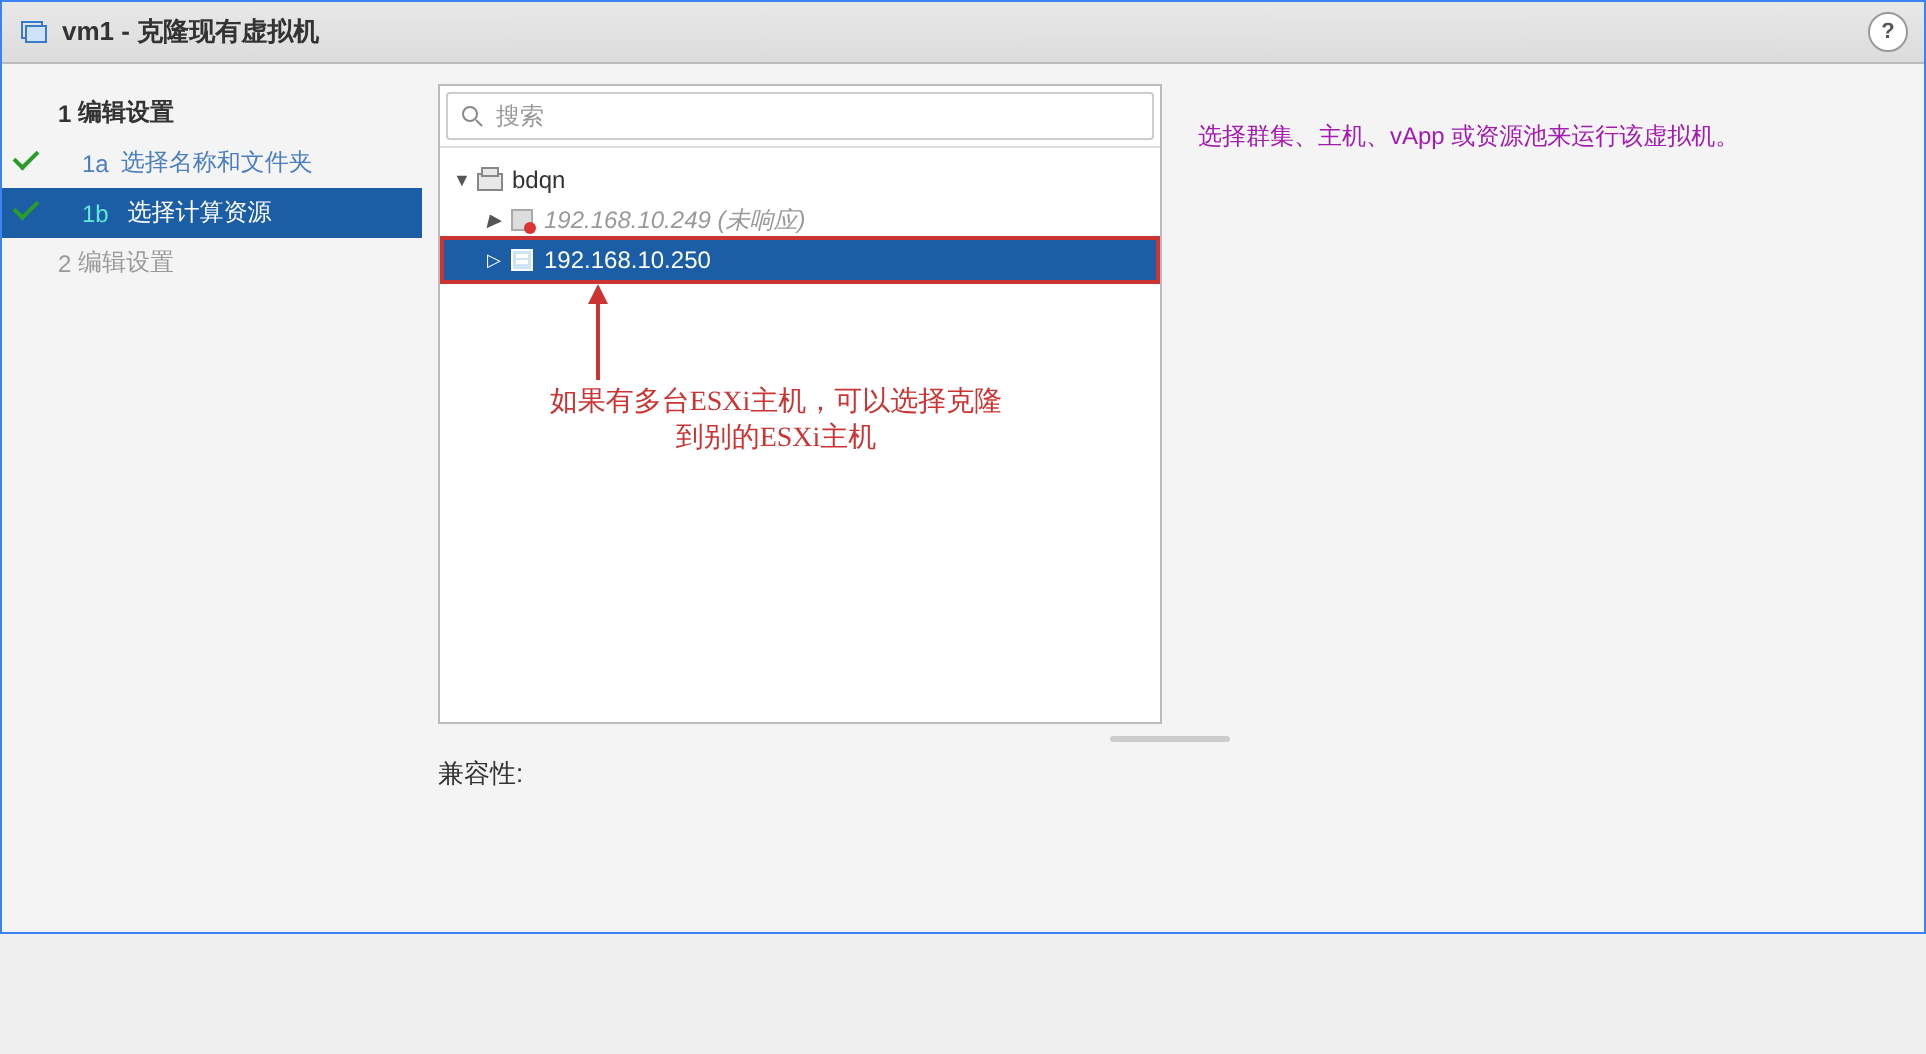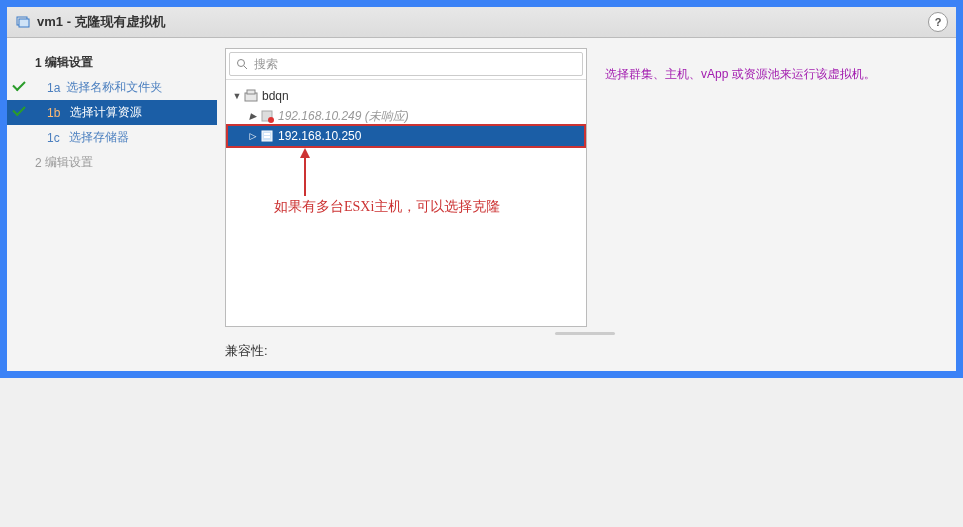--- a/index.html
+++ b/index.html
@@ -1,29 +1,29 @@
 <!DOCTYPE html>
 <html><head>
 <meta charset="utf-8">
 <style>
 html,body{margin:0;padding:0;font-family:Arial,"Microsoft YaHei",sans-serif;font-size:12px;color:#333;background:#f0f0f0}
-.window{width:963px;height:378px;background:#f4f4f4;position:relative;box-sizing:border-box;border:7px solid #3b82f6;overflow:hidden}
+.window{width:963px;height:467px;background:#f4f4f4;position:relative;box-sizing:border-box;border:1px solid #3b82f6;overflow:hidden}
 .titlebar{height:30px;background:linear-gradient(#e8e8e8,#dcdcdc);border-bottom:1px solid #bbb;display:flex;align-items:center;padding:0 8px;font-weight:bold;font-size:13px}
 .titlebar .spacer{flex:1}
 .title-icon{width:16px;height:16px;margin-right:6px;display:inline-flex;align-items:center;justify-content:center}
 .help-btn{width:18px;height:18px;border:1px solid #999;border-radius:50%;display:flex;align-items:center;justify-content:center;background:#fff;font-size:11px;color:#555;margin-left:4px}
 .body{display:flex;height:calc(100% - 30px)}
 .sidebar{width:210px;padding:12px 0 0 0;box-sizing:border-box}
 .step{padding:4px 0 4px 20px;display:flex;align-items:center;font-size:12px;position:relative}
 .step.section{font-weight:bold;color:#333;padding-left:28px}
 .step.sub{padding-left:40px;color:#4b7fbf}
 .step.sub.done{color:#4b7fbf}
 .step.sub .num{margin-right:6px}
 .step.active{background:#1b5ea6;color:#fff;border-radius:0}
-.step.active .num{color:#fdba74}
+.step.active .num{color:#5eead4}
 .step.check::before{content:"";position:absolute;left:6px;top:6px;width:10px;height:5px;border-left:2px solid #2a9c2a;border-bottom:2px solid #2a9c2a;transform:rotate(-45deg)}
 .step.dim{color:#999}
 .main{flex:1;padding:10px 12px 10px 8px;display:flex;flex-direction:column;gap:4px}
 .panel-top{display:flex;gap:10px;height:320px}
 .tree-panel{flex:0 0 360px;border:1px solid #bbb;background:#fff;display:flex;flex-direction:column}
 .search-row{border-bottom:1px solid #ddd;padding:3px;display:flex}
 .search-box{flex:1;height:22px;border:1px solid #ccc;border-radius:2px;display:flex;align-items:center;padding:0 6px;color:#999;background:#fff}
 .search-box .mag{width:12px;height:12px;margin-right:6px;display:inline-flex}
 .tree{flex:1;padding:6px 2px;font-size:12px;position:relative}
 .tree-row{display:flex;align-items:center;height:20px;padding-left:4px}
@@ -63,23 +63,20 @@
     <div class="sidebar">
       <div class="step section">
         <span class="num">1</span>&nbsp;<span>编辑设置</span>
       </div>
       <div class="step sub done check">
         <span class="num">1a</span>
           <span>选择名称和文件夹</span>
       </div>
       <div class="step sub active check">
         <span class="num">1b</span>&nbsp;<span>选择计算资源</span>
-      </div>
-      <div class="step sub">
-        <span class="num">1c</span>&nbsp;<span>选择存储器</span>
       </div>
       <div class="step section dim" style="font-weight:normal">
         <span class="num">2</span>&nbsp;<span>编辑设置</span>
       </div>
     </div>
 
     <div class="main">
       <div class="panel-top">
         <div class="tree-panel">
           <div class="search-row">
@@ -123,22 +120,23 @@
                     <rect x="4" y="7" width="6" height="2" fill="#fff"></rect>
                   </svg>
               </span>
               <span>192.168.10.250</span>
             </div>
 
             <svg class="annot-arrow" style="left:64px;top:68px" width="30" height="50">
               <line x1="15" y1="48" x2="15" y2="6" stroke="#c33" stroke-width="2"></line>
               <polygon points="15,0 10,10 20,10" fill="#c33"></polygon>
             </svg>
-            <div class="annot" style="left:48px;top:118px;text-align:left;width:280px">
+            <div class="annot" style="left:28px;top:118px;text-align:center;width:280px">
               <div>如果有多台ESXi主机，可以选择克隆</div>
+              <div>到别的ESXi主机</div>
             </div>
           </div>
         </div>
         <div class="desc-panel">
           <span>选择群集、主机、vApp 或资源池来运行该虚拟机。</span>
         </div>
       </div>
 
       <div class="divider">
           <span></span>

